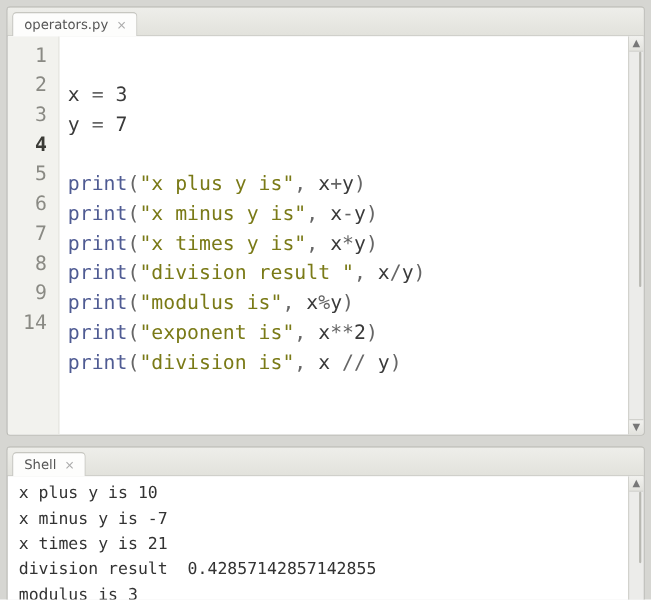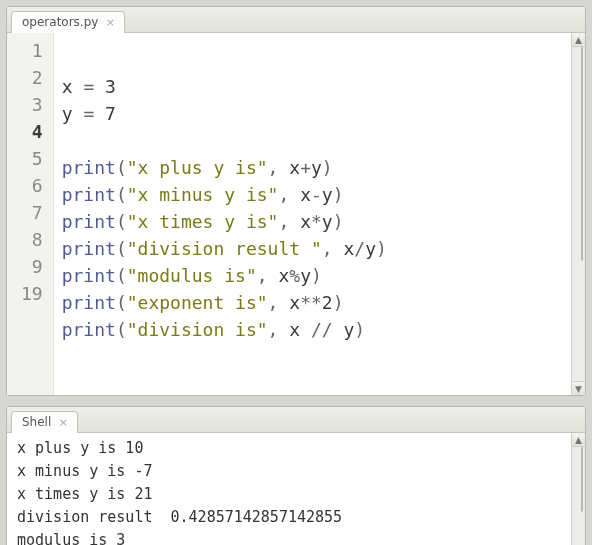--- a/index.html
+++ b/index.html
@@ -151,21 +151,21 @@
       <div class="gutter" id="gutter">
           <span class="ln">1</span>
           <span class="ln">2</span>
           <span class="ln">3</span>
           <span class="ln current">4</span>
           <span class="ln">5</span>
           <span class="ln">6</span>
           <span class="ln">7</span>
           <span class="ln">8</span>
           <span class="ln">9</span>
-          <span class="ln">19</span>
+          <span class="ln">14</span>
         </div>
       <div class="code" id="code"><span class="tok-id">x</span> <span class="tok-op">=</span> <span class="tok-num">3</span>
 <span class="tok-id">y</span> <span class="tok-op">=</span> <span class="tok-num">7</span>
 
 <span class="tok-fn">print</span><span class="tok-par">(</span><span class="tok-str">"x plus y is"</span><span class="tok-op">,</span> <span class="tok-id">x</span><span class="tok-op">+</span><span class="tok-id">y</span><span class="tok-par">)</span>
 <span class="tok-fn">print</span><span class="tok-par">(</span><span class="tok-str">"x minus y is"</span><span class="tok-op">,</span> <span class="tok-id">x</span><span class="tok-op">-</span><span class="tok-id">y</span><span class="tok-par">)</span>
 <span class="tok-fn">print</span><span class="tok-par">(</span><span class="tok-str">"x times y is"</span><span class="tok-op">,</span> <span class="tok-id">x</span><span class="tok-op">*</span><span class="tok-id">y</span><span class="tok-par">)</span>
 <span class="tok-fn">print</span><span class="tok-par">(</span><span class="tok-str">"division result "</span><span class="tok-op">,</span> <span class="tok-id">x</span><span class="tok-op">/</span><span class="tok-id">y</span><span class="tok-par">)</span>
 <span class="tok-fn">print</span><span class="tok-par">(</span><span class="tok-str">"modulus is"</span><span class="tok-op">,</span> <span class="tok-id">x</span><span class="tok-op">%</span><span class="tok-id">y</span><span class="tok-par">)</span>
 <span class="tok-fn">print</span><span class="tok-par">(</span><span class="tok-str">"exponent is"</span><span class="tok-op">,</span> <span class="tok-id">x</span><span class="tok-op">**</span><span class="tok-num">2</span><span class="tok-par">)</span>

